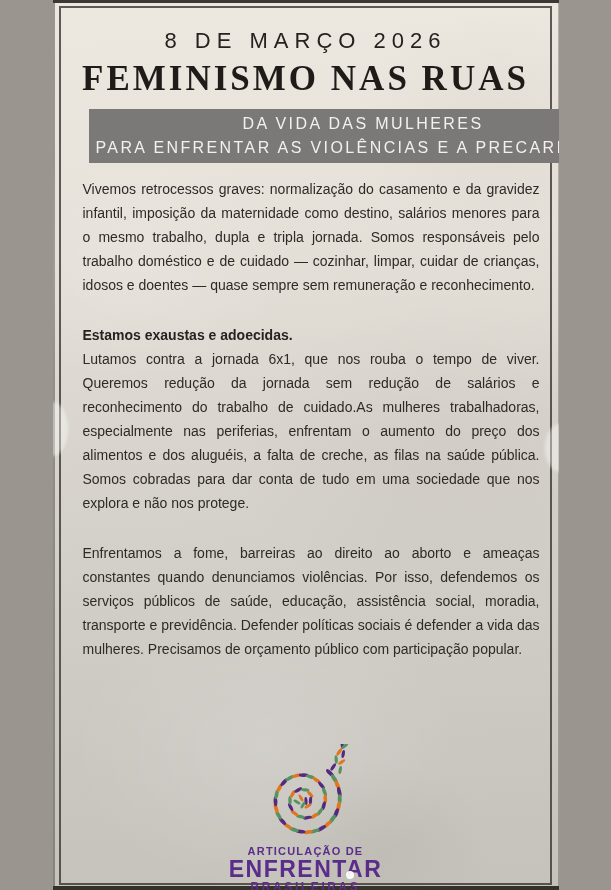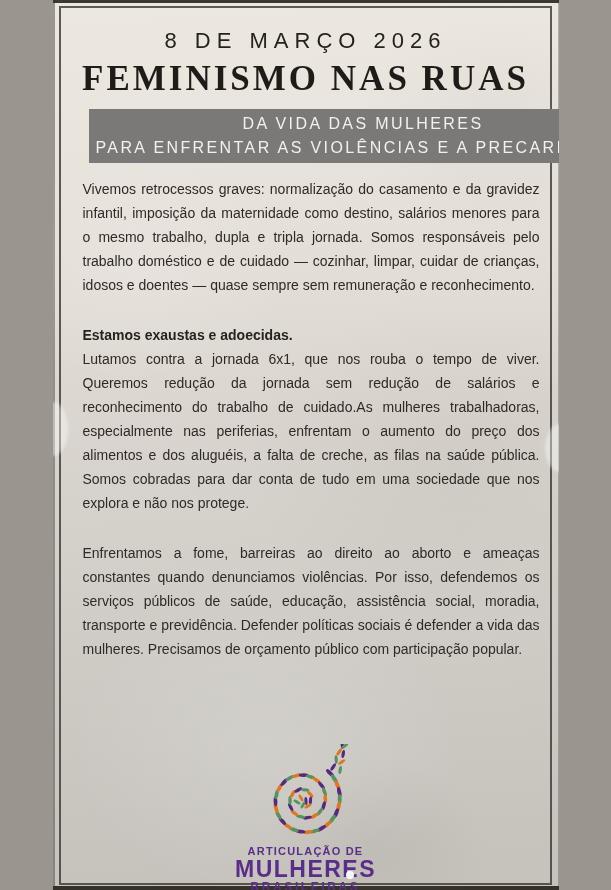--- a/index.html
+++ b/index.html
@@ -162,20 +162,20 @@
         <ellipse cx="107.2" cy="23.0" rx="4.2" ry="1.6" fill="#54297e" transform="rotate(-55 107.2 23.0)"></ellipse>
         <ellipse cx="110.2" cy="15.5" rx="4.2" ry="1.6" fill="#55945e" transform="rotate(-95 110.2 15.5)"></ellipse>
         <ellipse cx="113.2" cy="8.0" rx="4.2" ry="1.6" fill="#e0761f" transform="rotate(-55 113.2 8.0)"></ellipse>
         <ellipse cx="116.2" cy="0.5" rx="4.2" ry="1.6" fill="#54297e" transform="rotate(-95 116.2 0.5)"></ellipse>
         <ellipse cx="114.2" cy="26.0" rx="4.1" ry="1.6" fill="#55945e" transform="rotate(-80 114.2 26.0)"></ellipse>
         <ellipse cx="115.7" cy="18.0" rx="4.1" ry="1.6" fill="#e0761f" transform="rotate(-35 115.7 18.0)"></ellipse>
         <ellipse cx="117.2" cy="10.0" rx="4.1" ry="1.6" fill="#54297e" transform="rotate(-80 117.2 10.0)"></ellipse>
         <ellipse cx="118.7" cy="2.0" rx="4.1" ry="1.6" fill="#55945e" transform="rotate(-35 118.7 2.0)"></ellipse>
       </svg>
     <div class="logo-text logo-org1">ARTICULAÇÃO DE</div>
-    <div class="logo-text logo-org2">MULHERES</div>
+    <div class="logo-text logo-org2">ENFRENTAR</div>
     <div class="logo-text logo-org3">BRASILEIRAS</div>
   </footer>
 
   <div class="edge-blob left"></div>
   <div class="edge-blob right"></div>
   <div class="indicator-dot"></div>
 </div>
 
 </body></html>

